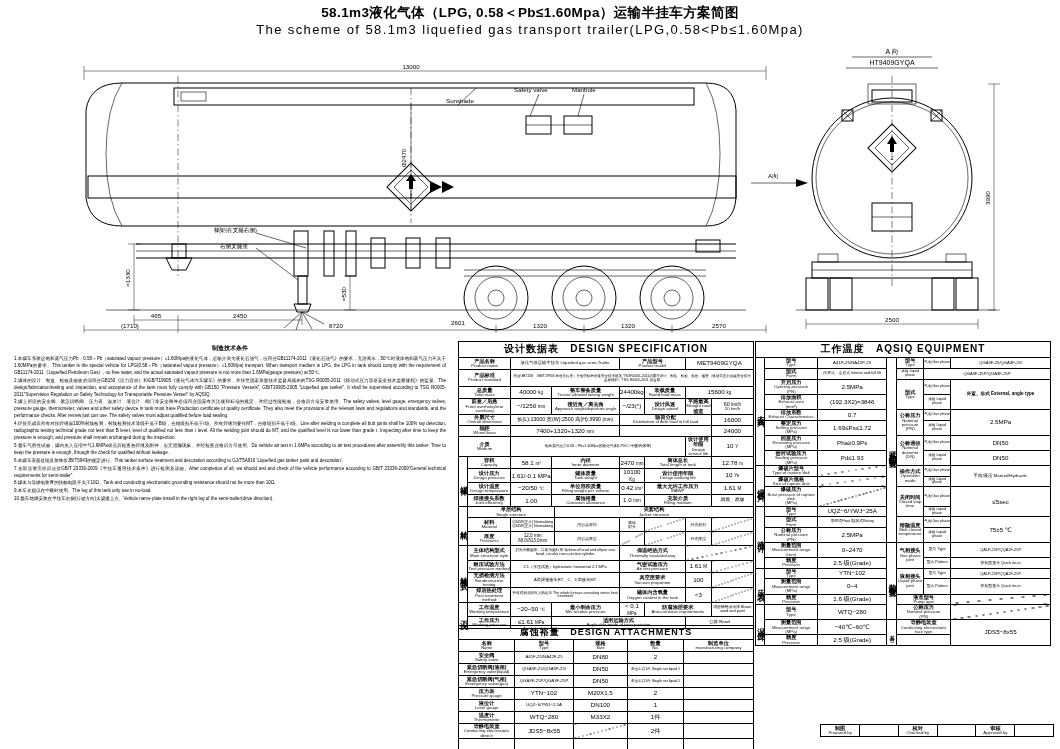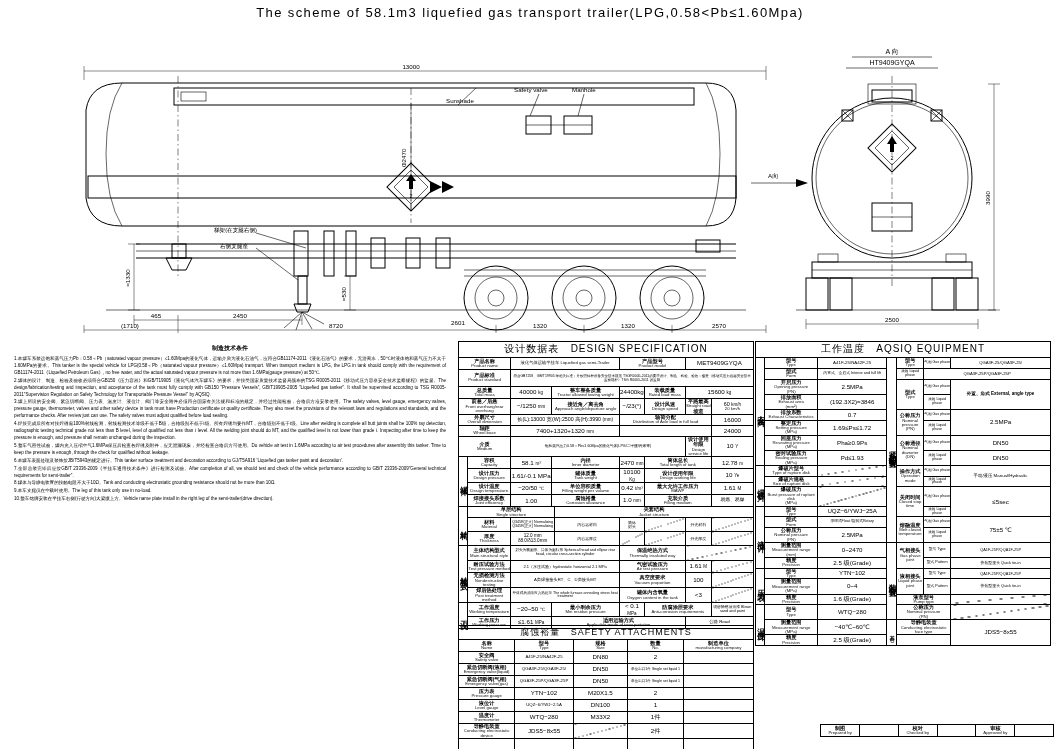--- a/index.html
+++ b/index.html
@@ -21,37 +21,38 @@
   .lbl{font-size:6.2px;font-family:"Liberation Sans",sans-serif;fill:#000;}
   .lbl-s{font-size:5.4px;fill:#000;}
   .lbl-cn{font-size:5.6px;fill:#000;}
   .viewlbl{font-size:7px;fill:#000;}
   
   table{border-collapse:collapse;}
   td,th{border:.6px solid #000;padding:0;font-size:5.1px;line-height:1.02;
         vertical-align:middle;text-align:center;font-weight:normal;}
   .cn{font-size:5.2px;display:block;font-weight:bold;}
   .en{font-size:4.3px;display:block;color:#111;}
-  .hdr{font-size:10px;font-weight:normal;letter-spacing:1px;margin-top:28px;}
+  .hdr{font-size:10px;font-weight:bold;letter-spacing:1px;margin-top:28px;}
   .val{font-size:6.2px;}
   .vert{writing-mode:vertical-rl;text-orientation:upright;font-size:8px;
         font-weight:bold;letter-spacing:2px;}
   .slash{background:linear-gradient(to bottom right,transparent 49.4%,#000 49.4%,#000 50.6%,transparent 50.6%);}
   
   #tech-notes{top:344px;left:14px;width:432px;height:270px;}
   #tech-title{text-align:center;font-size:6px;font-weight:bold;margin-bottom:3px;}
   .note{font-size:4.55px;line-height:1.52;text-align:justify;color:#000;margin-bottom:1px;}
   
   #titleblock{left:820px;top:724px;width:234px;height:24px;}
   #titleblock td{height:11px;}
 </style>
 </head>
 <body>
 
 <div class="abs" id="title-block">
+  <div id="title-cn">58.1m3液化气体（LPG, 0.58＜Pb≤1.60Mpa）运输半挂车方案简图</div>
   <div id="title-en">The scheme of 58.1m3 liquefied gas transport trailer(LPG,0.58&lt;Pb≤1.60Mpa)</div>
 </div>
 
 <div class="abs" id="drawing">
 <svg width="1048" height="285" viewBox="0 0 1048 285">
 
   <line class="ln dim" x1="78" y1="23" x2="760" y2="23"></line>
   <line class="ln dim" x1="78" y1="18" x2="78" y2="32"></line>
   <line class="ln dim" x1="760" y1="18" x2="760" y2="32"></line>
   <text class="lbl" x="405" y="21" text-anchor="middle">13000</text>
@@ -853,21 +854,21 @@
 </tbody>
     </table>
 </div>
 
 <div class="abs" style="left:458px;top:625px;">
 <table style="width:296px;">
   <tbody>
         <tr>
     <td colspan="5" class="hdr" style="height:13px;font-size:9px">
       <span>腐蚀裕量</span>&nbsp;&nbsp;
-      <span>SAFETY ATTACHMENTS</span>
+      <span>DESIGN ATTACHMENTS</span>
     </td>
   </tr>
   <tr>
     <td style="width:56px;height:11px">
       <span class="cn">名称</span>
       <span class="en">Name</span>
           </td>
     <td style="width:58px">
       <span class="cn">型号</span>
       <span class="en">Type</span>

